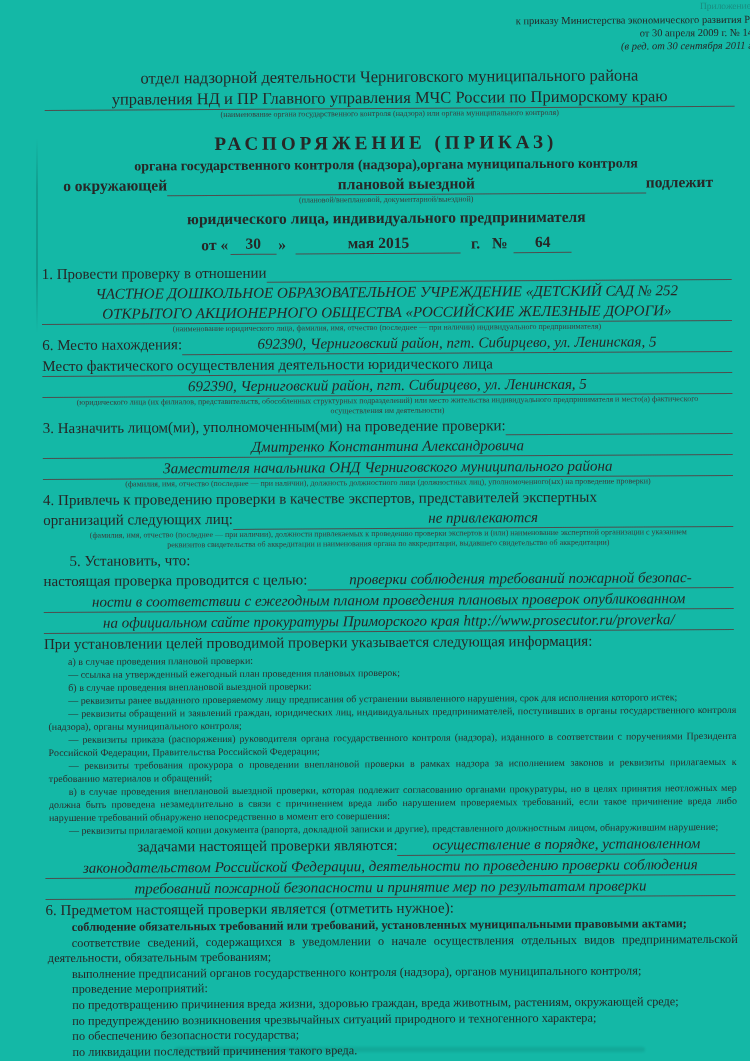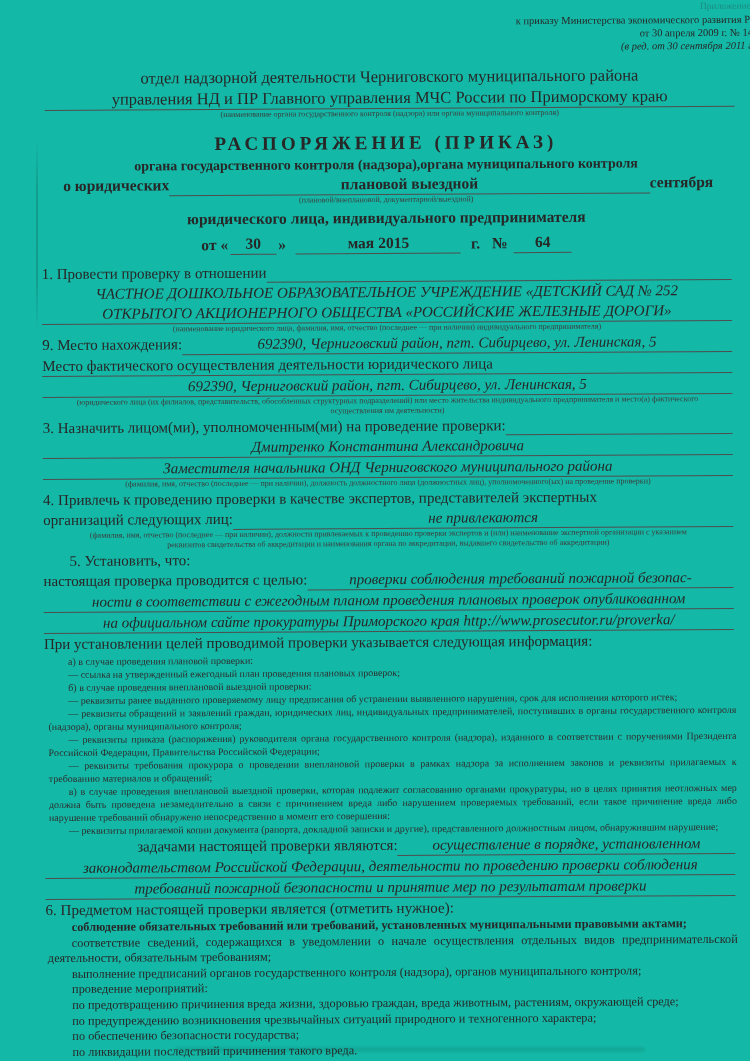--- a/index.html
+++ b/index.html
@@ -85,23 +85,23 @@
     <div class="org">
       <span class="block">отдел надзорной деятельности Черниговского муниципального  района</span>
       <span class="block u">управления НД и ПР Главного управления МЧС России по Приморскому краю</span>
       <div class="caption">(наименование органа государственного контроля (надзора) или органа муниципального контроля)</div>
     </div>
 
     <div class="title">РАСПОРЯЖЕНИЕ (ПРИКАЗ)</div>
     <div class="sub1">органа государственного контроля (надзора),органа муниципального контроля</div>
 
     <div class="conduct">
-      <span class="lbl">о юридических</span>
+      <span class="lbl">о окружающей</span>
       <span class="fill">плановой выездной</span>
-      <span class="lbl">сентября</span>
+      <span class="lbl">подлежит</span>
     </div>
     <div class="caption">(плановой/внеплановой, документарной/выездной)</div>
 
     <div class="sub2">юридического лица, индивидуального предпринимателя</div>
 
     <div class="dateline">
       <span>от «</span>
       <span class="blank b-day">30</span>
       <span>»</span>
       <span class="blank b-month">мая 2015</span>
@@ -115,21 +115,21 @@
         <span class="lbl">1. Провести проверку в отношении</span>
         <span class="fill"></span>
       </div>
       <div class="val center">ЧАСТНОЕ ДОШКОЛЬНОЕ ОБРАЗОВАТЕЛЬНОЕ УЧРЕЖДЕНИЕ «ДЕТСКИЙ САД № 252</div>
       <div class="val center uline">ОТКРЫТОГО АКЦИОНЕРНОГО ОБЩЕСТВА «РОССИЙСКИЕ ЖЕЛЕЗНЫЕ ДОРОГИ»</div>
       <div class="caption">(наименование юридического лица, фамилия, имя, отчество (последнее — при наличии) индивидуального предпринимателя)</div>
     </div>
 
     <div class="sec">
       <div class="row">
-        <span class="lbl">9. Место нахождения:</span>
+        <span class="lbl">6. Место нахождения:</span>
         <span class="fill val">692390, Черниговский район, пгт. Сибирцево, ул. Ленинская, 5</span>
       </div>
       <div class="uline">Место фактического осуществления  деятельности юридического лица</div>
       <div class="val center uline">692390, Черниговский район, пгт. Сибирцево, ул. Ленинская, 5</div>
       <div class="caption cap-wide">(юридического лица (их филиалов, представительств, обособленных структурных подразделений) или место жительства индивидуального предпринимателя и место(а) фактического осуществления им деятельности)</div>
     </div>
 
     <div class="sec">
       <div class="row">
         <span class="lbl">3. Назначить лицом(ми), уполномоченным(ми) на проведение проверки:</span>

